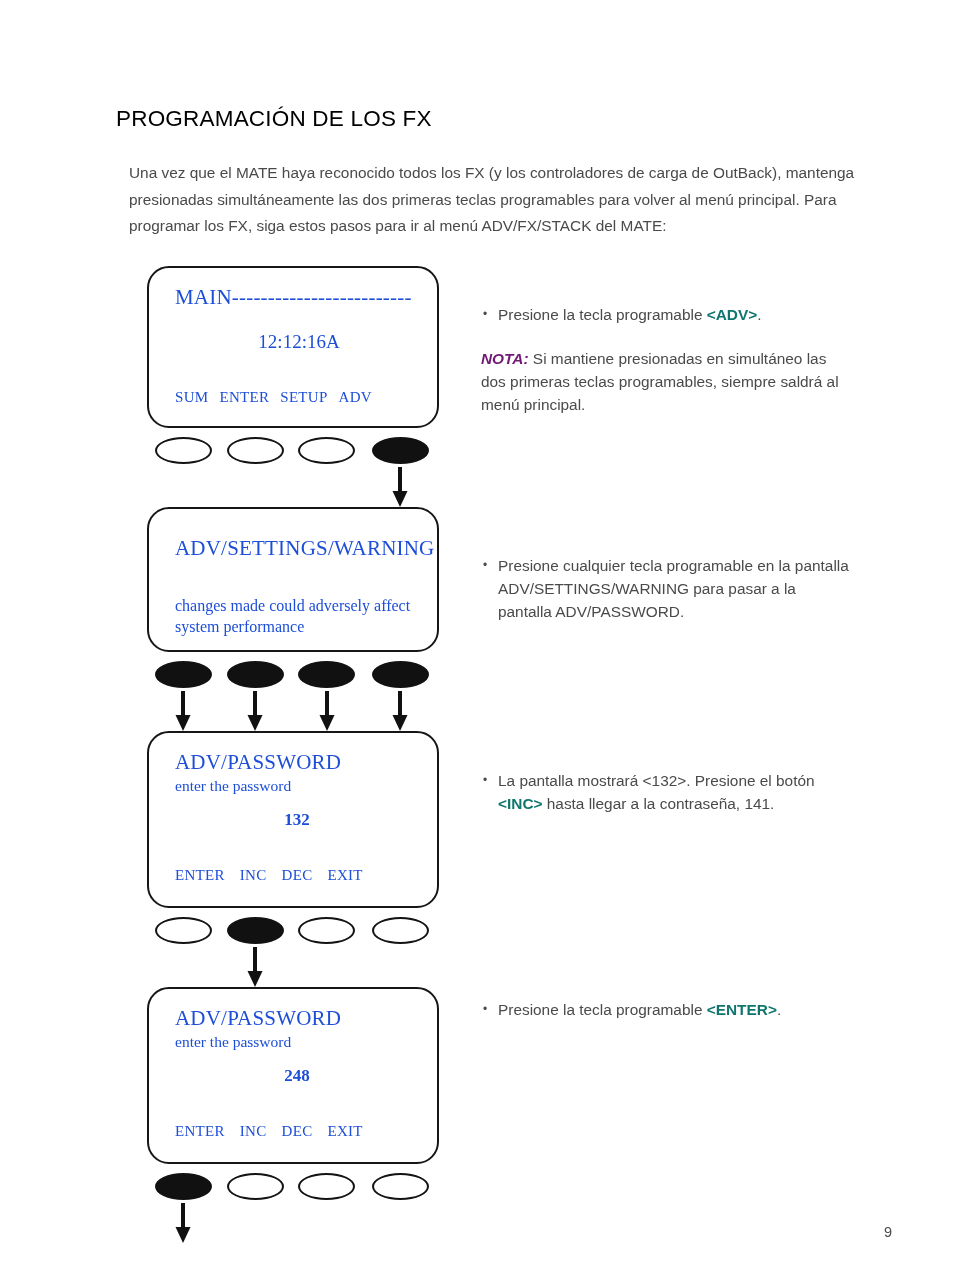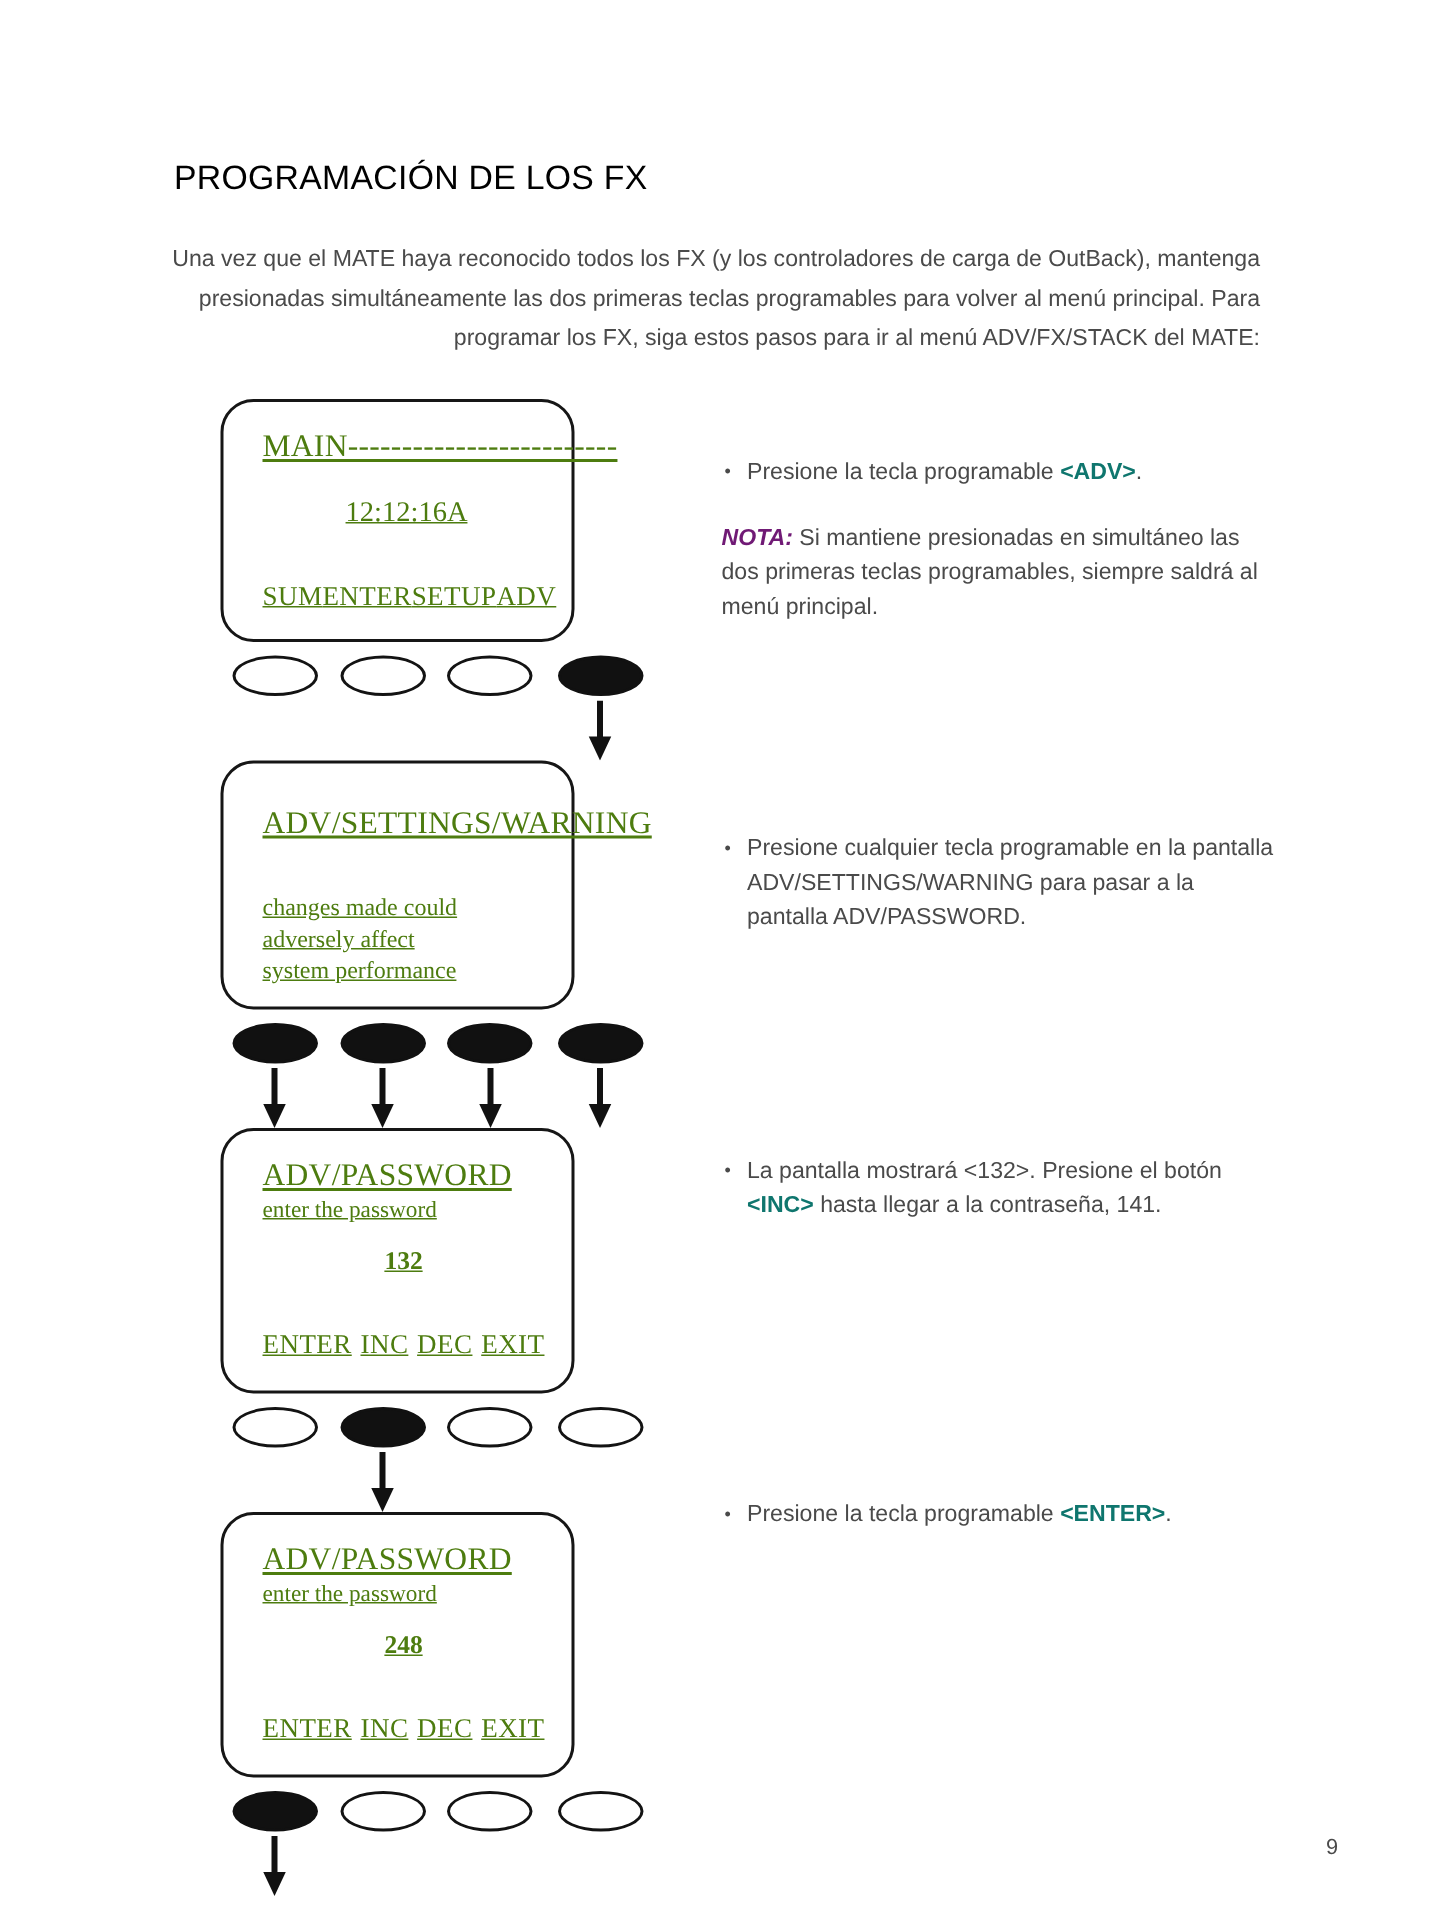--- a/index.html
+++ b/index.html
@@ -24,49 +24,47 @@
     font-size: 22.5px;
     letter-spacing: 0.2px;
     color: #000000;
     font-weight: 400;
     white-space: nowrap;
   }
 
   
   .intro {
     position: absolute;
-    left: 100px;
+    left: 129px;
     top: 160px;
     width: 740px;
     font-size: 15.4px;
     line-height: 26.5px;
     color: #4a4a4a;
     font-weight: 400;
-    text-align: right;
   }
 
   
   .flow {
     position: absolute;
     left: 147px;
     top: 266px;
     width: 292px;
   }
 
   
   .lcd {
     position: relative;
     box-sizing: border-box;
-    width: 236px;
+    width: 292px;
     border: 2.5px solid #161616;
     border-radius: 22px;
     background: #ffffff;
     font-family: "Liberation Serif", serif;
-    color: #4d7c0f;
-    text-decoration: underline;
+    color: #1d4ed8;
   }
   .lcd-inner {
     padding: 16px 18px 16px 26px;
   }
 
   .lcd-title {
     font-size: 21px;
     line-height: 26px;
     letter-spacing: 0.2px;
     white-space: nowrap;
@@ -90,21 +88,21 @@
   }
 
   .lcd-time {
     font-size: 19px;
     line-height: 24px;
     text-align: center;
     padding-left: 4px;
   }
 
   .lcd-keys {
-    font-size: 18px;
+    font-size: 15px;
     line-height: 26px;
     letter-spacing: 0.3px;
     display: flex;
   }
   .lcd-keys .k { white-space: nowrap; }
 
   .sp-s { height: 12px; }
   .sp-m { height: 20px; }
   .sp-l { height: 30px; }
   .sp-xl { height: 34px; }

